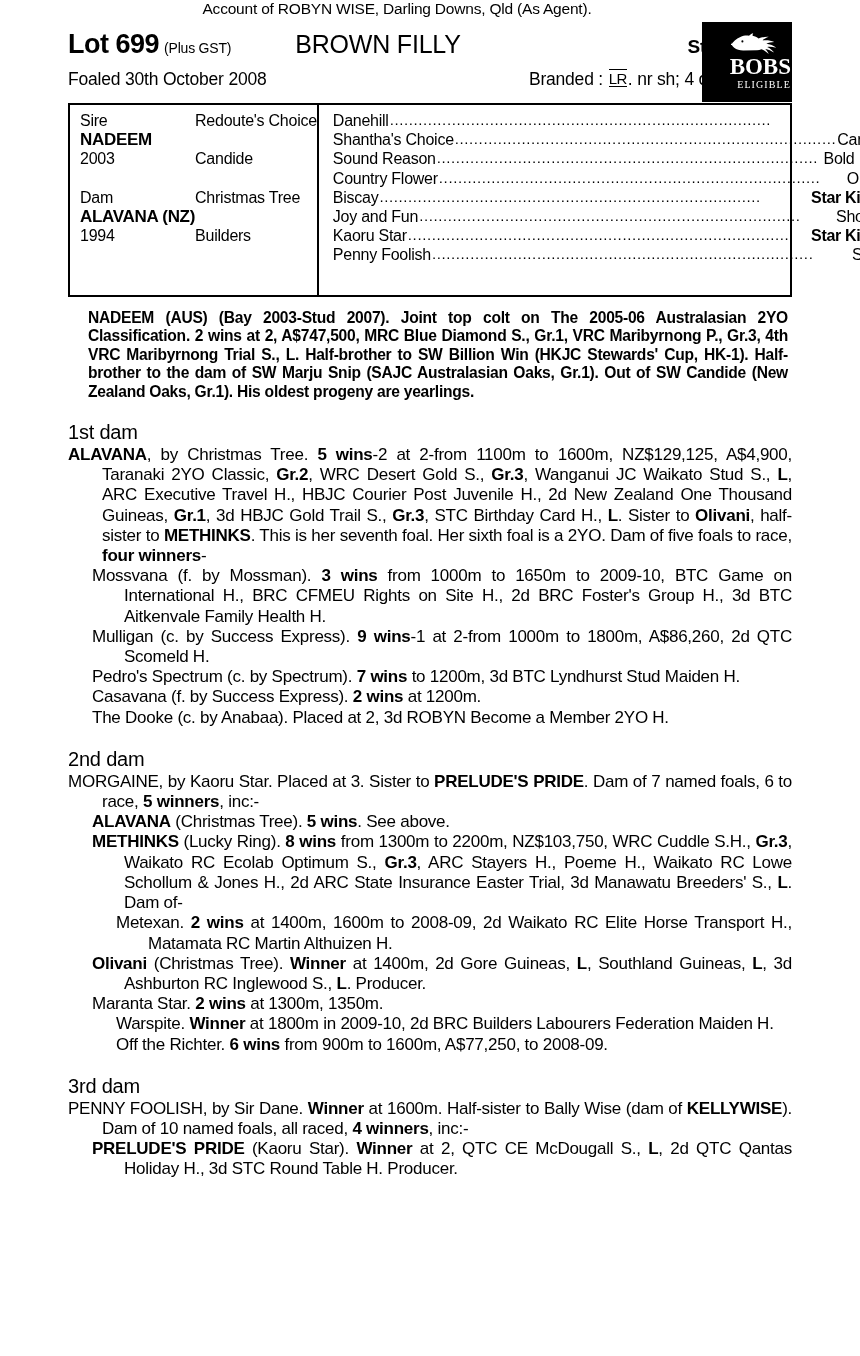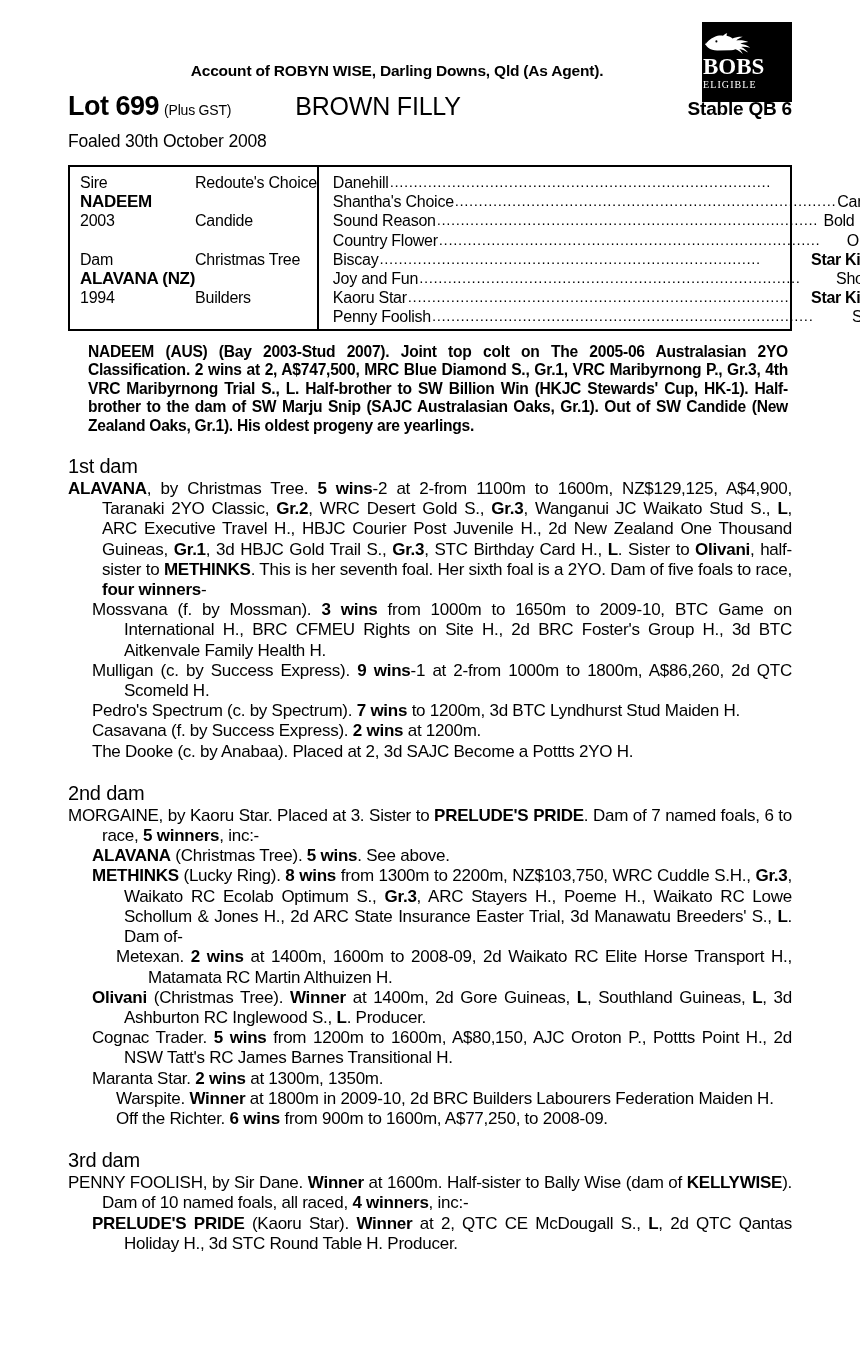--- a/index.html
+++ b/index.html
@@ -26,21 +26,21 @@
   .logo-box {
     position: absolute;
     top: 22px;
     right: 68px;
     width: 88px;
     height: 78px;
     background: #000000;
     border: 1px solid #000;
     display: flex;
     flex-direction: column;
-    align-items: flex-start;
+    align-items: flex-end;
     justify-content: flex-start;
     overflow: hidden;
   }
   .logo-horse {
     margin-top: 7px;
     width: 62px;
     height: 24px;
     display: block;
   }
   .logo-bobs {
@@ -57,24 +57,23 @@
     font-family: "Liberation Serif", serif;
     font-weight: normal;
     font-size: 10px;
     line-height: 12px;
     letter-spacing: 1.1px;
     margin-top: 1px;
   }
 
   .account-line {
     text-align: center;
-    font-weight: bold;
+    font-weight: normal;
     font-size: 15.5px;
     letter-spacing: -0.2px;
-    padding-top: 62px;
     padding-right: 66px;
     white-space: nowrap;
   }
 
   .lot-row {
     display: flex;
     align-items: baseline;
     margin-top: 11px;
     padding-right: 0px;
   }
@@ -126,21 +125,21 @@
     margin: 0 1px;
     letter-spacing: -0.5px;
     position: relative;
     top: -1px;
   }
 
   
   .ped-table {
     margin-top: 13px;
     border: 2px solid #000;
-    height: 166px;
+    height: 194px;
     box-sizing: border-box;
     display: flex;
     position: relative;
   }
   .ped-col-a {
     width: 190px;
     padding: 6px 0 0 10px;
     box-sizing: border-box;
   }
   .ped-col-b {
@@ -241,20 +240,23 @@
 
   <div class="lot-row">
     <span class="lot-no">Lot 699</span>
     <span class="lot-gst">(Plus GST)</span>
     <span class="lot-colour">BROWN FILLY</span>
     <span class="lot-stable">Stable QB 6</span>
   </div>
 
   <div class="foaled-row">
     <span class="foaled-left">Foaled 30th October 2008</span>
+    <span class="branded-wrap">
+      <span>Branded :</span>&nbsp;<span class="brand-mark">LR</span><span>. nr sh; 4 over 8 off sh</span>
+    </span>
   </div>
 
   <div class="ped-table">
     <div class="ped-col-a">
       <div class="ped-line">Sire</div>
       <div class="ped-line b">NADEEM</div>
       <div class="ped-line">2003</div>
       <div class="ped-gap"></div>
       <div class="ped-line">Dam</div>
       <div class="ped-line b">ALAVANA (NZ)</div>
@@ -314,28 +316,27 @@
 
   <div class="sire-para">NADEEM (AUS) (Bay 2003-Stud 2007). Joint top colt on The 2005-06 Australasian 2YO Classification. 2 wins at 2, A$747,500, MRC Blue Diamond S., Gr.1, VRC Maribyrnong P., Gr.3, 4th VRC Maribyrnong Trial S., L. Half-brother to SW Billion Win (HKJC Stewards' Cup, HK-1). Half-brother to the dam of SW Marju Snip (SAJC Australasian Oaks, Gr.1). Out of SW Candide (New Zealand Oaks, Gr.1). His oldest progeny are yearlings.</div>
 
   <div id="dam-sections">
       <div class="dam-head">1st dam</div>
       <div class="blk lvl0"><span class="hang"><b>ALAVANA</b>, by Christmas Tree. <b>5 wins</b>-2 at 2-from 1100m to 1600m, NZ$129,125, A$4,900, Taranaki 2YO Classic, <b>Gr.2</b>, WRC Desert Gold S., <b>Gr.3</b>, Wanganui JC Waikato Stud S., <b>L</b>, ARC Executive Travel H., HBJC Courier Post Juvenile H., 2d New Zealand One Thousand Guineas, <b>Gr.1</b>, 3d HBJC Gold Trail S., <b>Gr.3</b>, STC Birthday Card H., <b>L</b>. Sister to <b>Olivani</b>, half-sister to <b>METHINKS</b>. This is her seventh foal. Her sixth foal is a 2YO. Dam of five foals to race, <b>four winners</b>-</span></div>
       <div class="blk lvl1"><span class="hang">Mossvana (f. by Mossman). <b>3 wins</b> from 1000m to 1650m to 2009-10, BTC Game on International H., BRC CFMEU Rights on Site H., 2d BRC Foster's Group H., 3d BTC Aitkenvale Family Health H.</span></div>
       <div class="blk lvl1"><span class="hang">Mulligan (c. by Success Express). <b>9 wins</b>-1 at 2-from 1000m to 1800m, A$86,260, 2d QTC Scomeld H.</span></div>
       <div class="blk lvl1"><span class="hang">Pedro's Spectrum (c. by Spectrum). <b>7 wins</b> to 1200m, 3d BTC Lyndhurst Stud Maiden H.</span></div>
       <div class="blk lvl1"><span class="hang">Casavana (f. by Success Express). <b>2 wins</b> at 1200m.</span></div>
-      <div class="blk lvl1"><span class="hang">The Dooke (c. by Anabaa). Placed at 2, 3d SAJC Become a Pottts 2YO H.</span></div>
+      <div class="blk lvl1"><span class="hang">The Dooke (c. by Anabaa). Placed at 2, 3d ROBYN Become a Member 2YO H.</span></div>
       <div class="dam-head">2nd dam</div>
       <div class="blk lvl0"><span class="hang">MORGAINE, by Kaoru Star. Placed at 3. Sister to <b>PRELUDE'S PRIDE</b>. Dam of 7 named foals, 6 to race, <b>5 winners</b>, inc:-</span></div>
       <div class="blk lvl1"><span class="hang"><b>ALAVANA</b> (Christmas Tree). <b>5 wins</b>. See above.</span></div>
       <div class="blk lvl1"><span class="hang"><b>METHINKS</b> (Lucky Ring). <b>8 wins</b> from 1300m to 2200m, NZ$103,750, WRC Cuddle S.H., <b>Gr.3</b>, Waikato RC Ecolab Optimum S., <b>Gr.3</b>, ARC Stayers H., Poeme H., Waikato RC Lowe Schollum &amp; Jones H., 2d ARC State Insurance Easter Trial, 3d Manawatu Breeders' S., <b>L</b>. Dam of-</span></div>
       <div class="blk lvl2"><span class="hang">Metexan. <b>2 wins</b> at 1400m, 1600m to 2008-09, 2d Waikato RC Elite Horse Transport H., Matamata RC Martin Althuizen H.</span></div>
       <div class="blk lvl1"><span class="hang"><b>Olivani</b> (Christmas Tree). <b>Winner</b> at 1400m, 2d Gore Guineas, <b>L</b>, Southland Guineas, <b>L</b>, 3d Ashburton RC Inglewood S., <b>L</b>. Producer.</span></div>
-      <div class="blk lvl1"><span class="hang">Cognac Trader. <b>5 wins</b> from 1200m to 1600m, A$80,150, AJC Oroton P., Pottts Point H., 2d NSW Tatt's RC James Barnes Transitional H.</span></div>
       <div class="blk lvl1"><span class="hang">Maranta Star. <b>2 wins</b> at 1300m, 1350m.</span></div>
       <div class="blk lvl2"><span class="hang">Warspite. <b>Winner</b> at 1800m in 2009-10, 2d BRC Builders Labourers Federation Maiden H.</span></div>
       <div class="blk lvl2"><span class="hang">Off the Richter. <b>6 wins</b> from 900m to 1600m, A$77,250, to 2008-09.</span></div>
       <div class="dam-head">3rd dam</div>
       <div class="blk lvl0"><span class="hang">PENNY FOOLISH, by Sir Dane. <b>Winner</b> at 1600m. Half-sister to Bally Wise (dam of <b>KELLYWISE</b>). Dam of 10 named foals, all raced, <b>4 winners</b>, inc:-</span></div>
       <div class="blk lvl1"><span class="hang"><b>PRELUDE'S PRIDE</b> (Kaoru Star). <b>Winner</b> at 2, QTC CE McDougall S., <b>L</b>, 2d QTC Qantas Holiday H., 3d STC Round Table H. Producer.</span></div>
     </div>
 
 </div>
 

